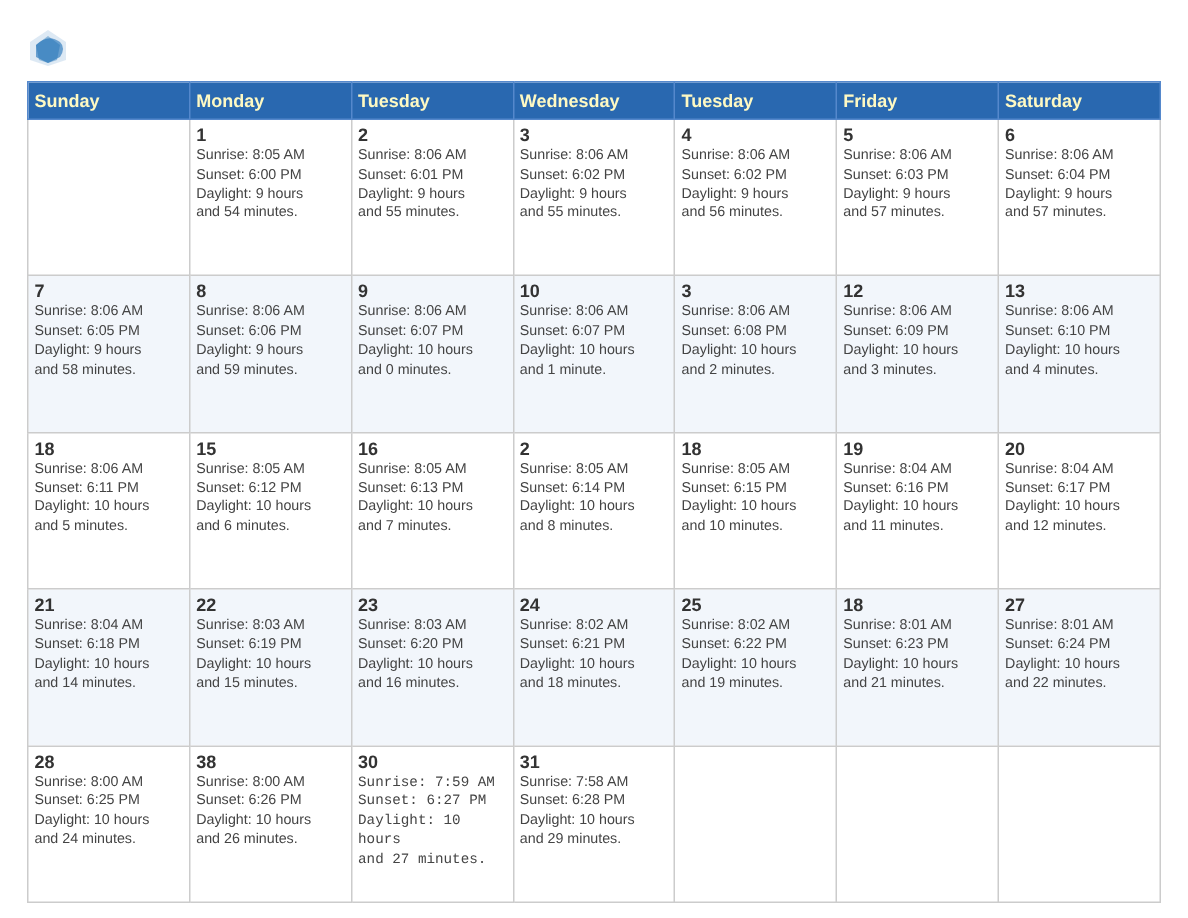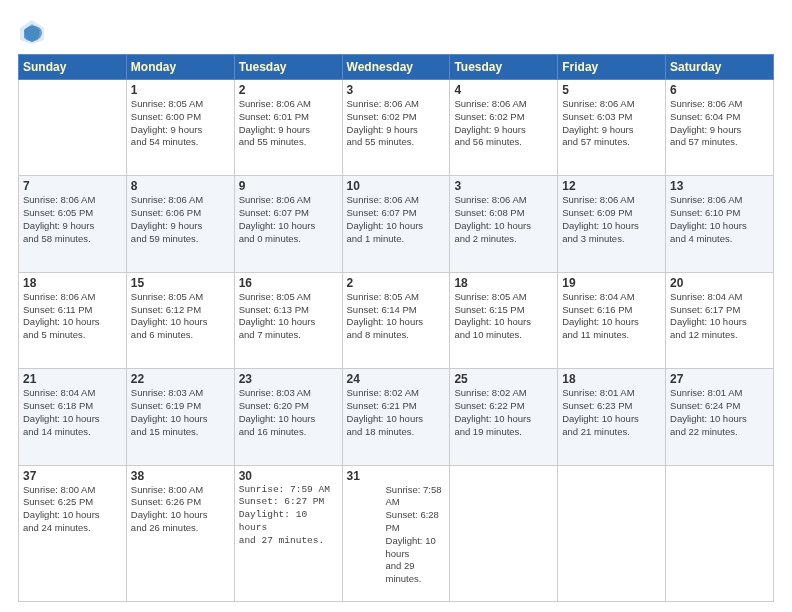--- a/index.html
+++ b/index.html
@@ -336,21 +336,21 @@
           <td>
             <span class="day-num">27</span>
             <div class="day-info" style="white-space: pre-line;">Sunrise: 8:01 AM
 Sunset: 6:24 PM
 Daylight: 10 hours
 and 22 minutes.</div>
           </td>
         </tr>
         <tr>
           <td>
-            <span class="day-num">37</span>
+            <span class="day-num">28</span>
             <div class="day-info" style="white-space: pre-line;">Sunrise: 8:00 AM
 Sunset: 6:25 PM
 Daylight: 10 hours
 and 24 minutes.</div>
           </td>
           <td>
             <span class="day-num">38</span>
             <div class="day-info" style="white-space: pre-line;">Sunrise: 8:00 AM
 Sunset: 6:26 PM
 Daylight: 10 hours
@@ -358,21 +358,21 @@
           </td>
           <td>
             <span class="day-num">30</span>
             <div class="day-info" style="white-space: pre-line; font-family: Liberation Mono, monospace;">Sunrise: 7:59 AM
 Sunset: 6:27 PM
 Daylight: 10 hours
 and 27 minutes.</div>
           </td>
           <td>
             <span class="day-num">31</span>
-            <div class="day-info" style="white-space: pre-line; margin-left: 39px;">Sunrise: 7:58 AM
+            <div class="day-info" style="white-space: pre-line;">Sunrise: 7:58 AM
 Sunset: 6:28 PM
 Daylight: 10 hours
 and 29 minutes.</div>
           </td>
           <td class="empty-cell"></td>
           <td class="empty-cell"></td>
           <td class="empty-cell"></td>
         </tr>
       </tbody>
   </table>

